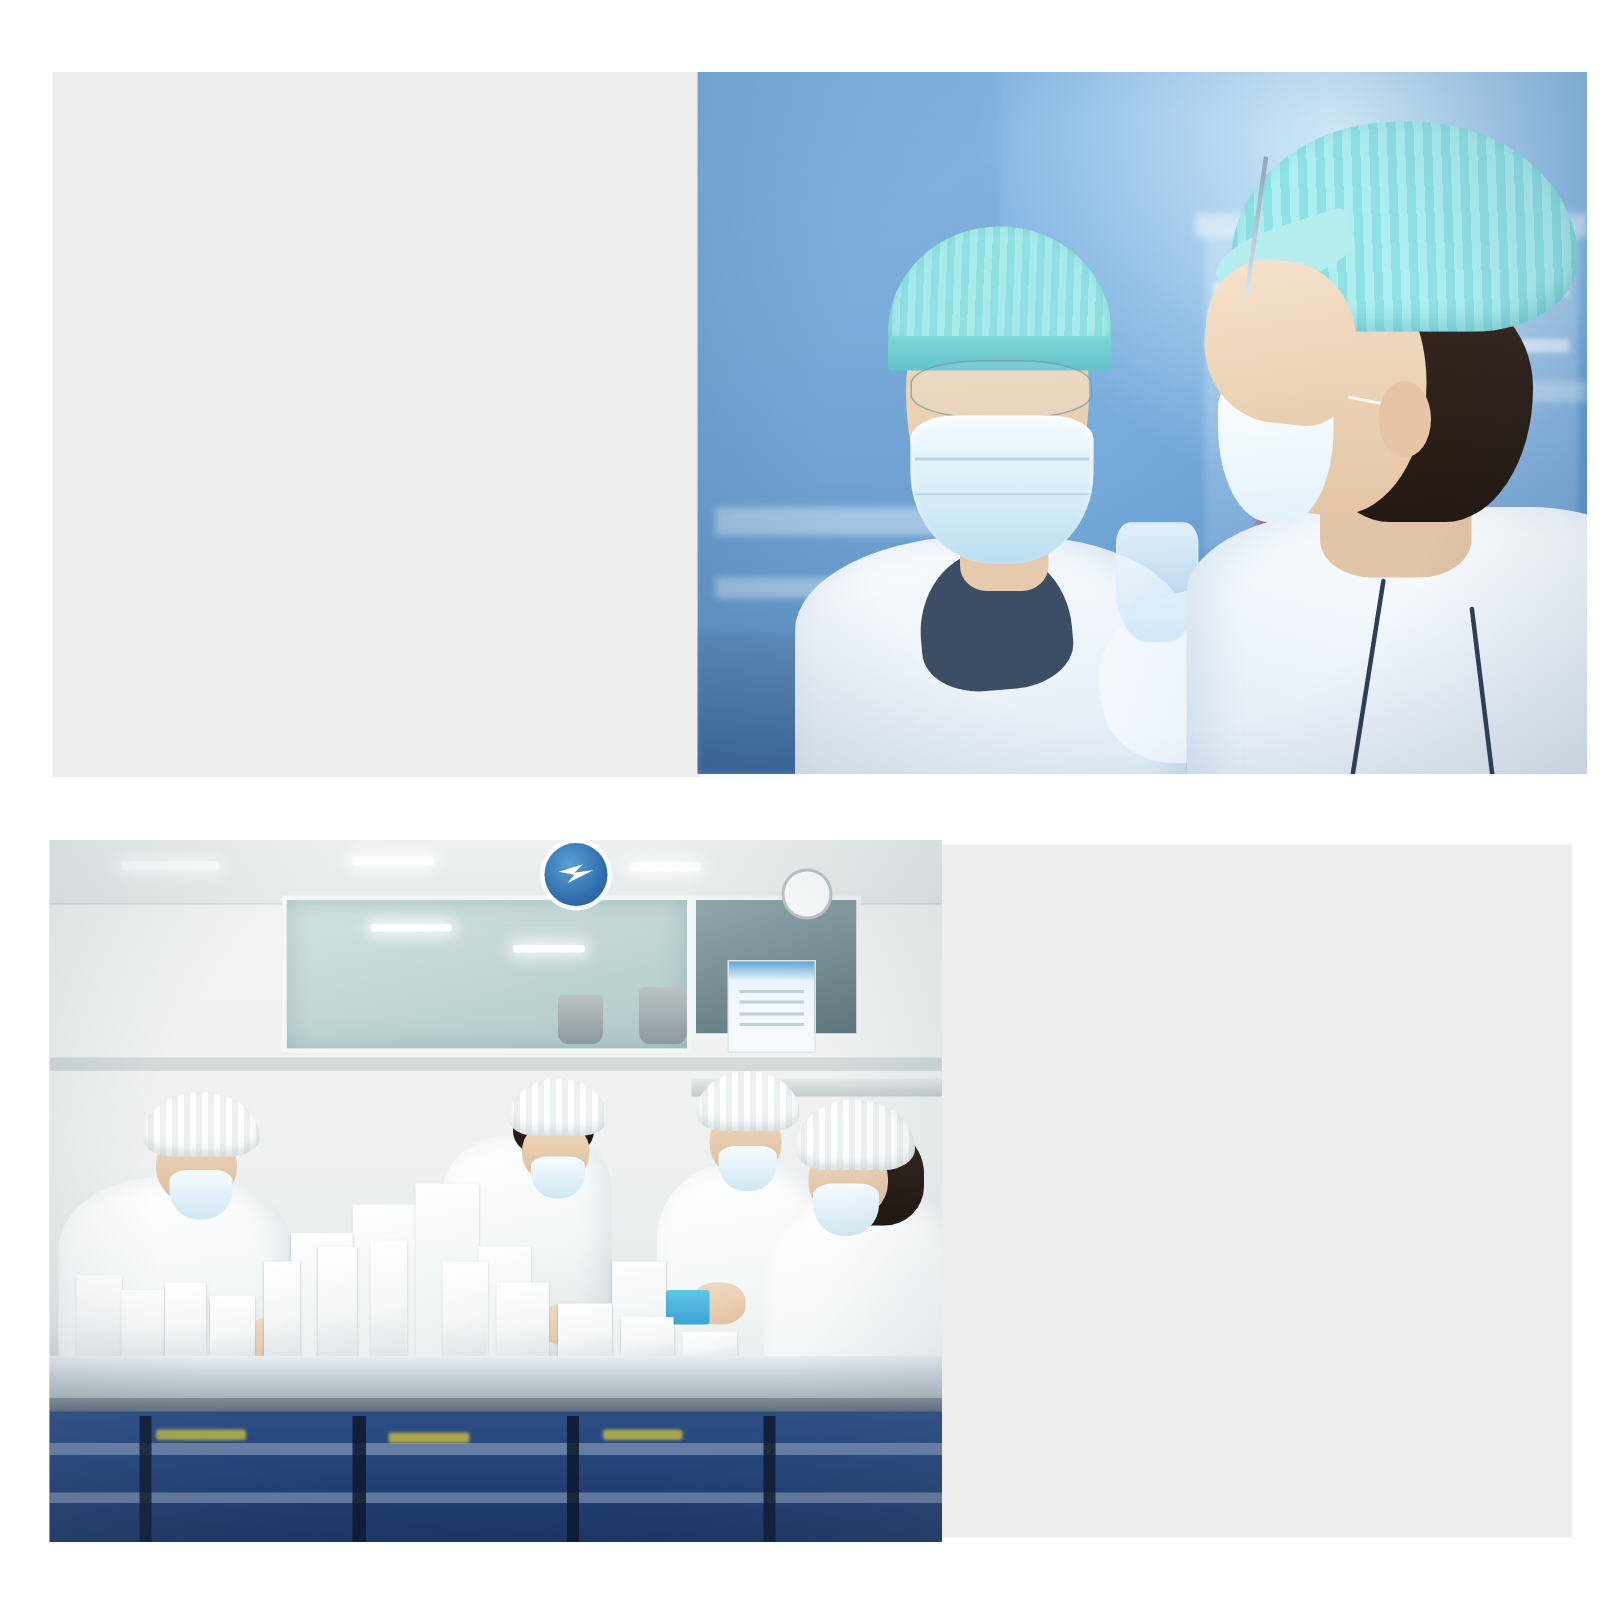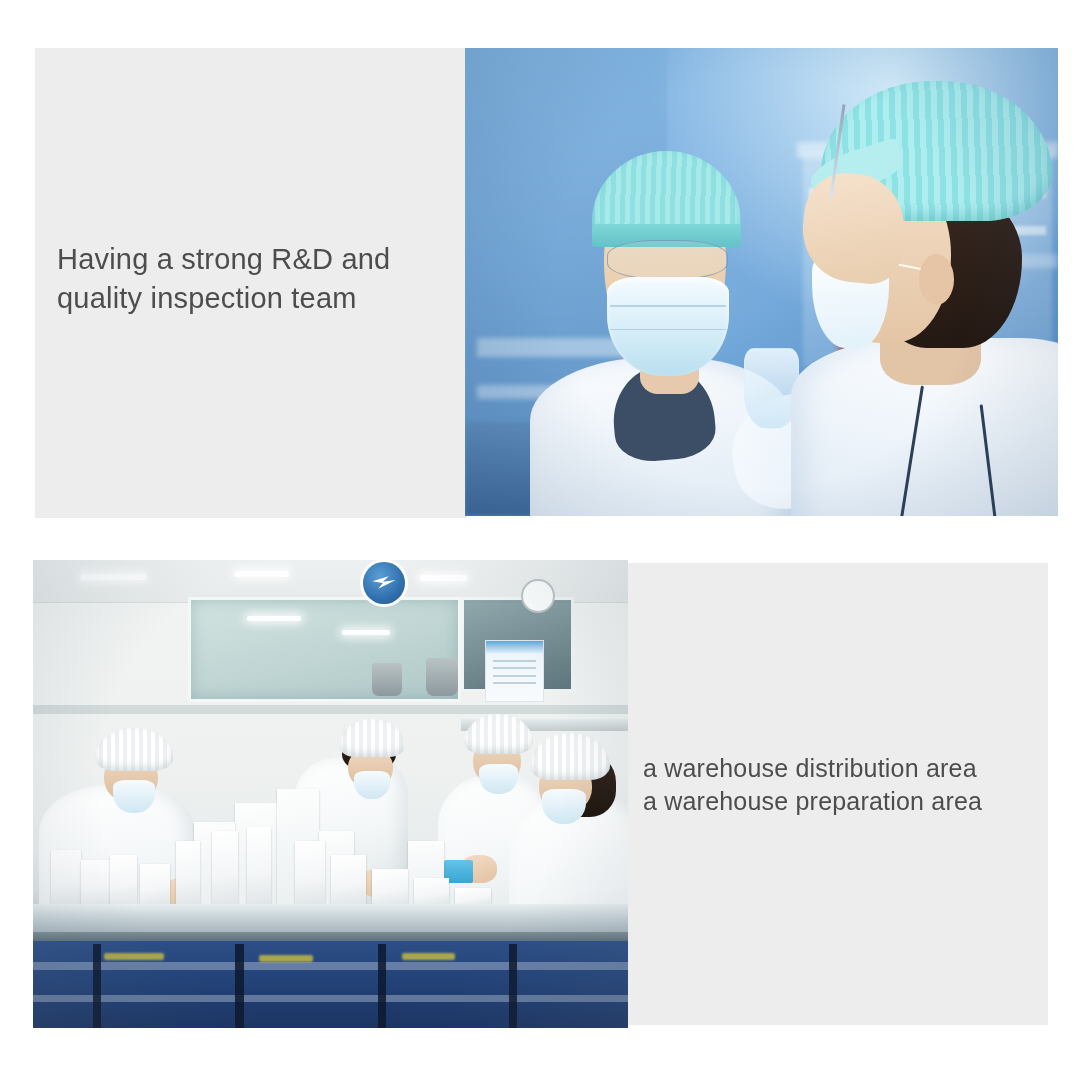--- a/index.html
+++ b/index.html
@@ -408,22 +408,20 @@
     <div class="p1-wB-cap"></div>
     <div class="p1-wB-capedge"></div>
     <div class="p1-wB-mask"></div>
     <div class="p1-wB-strap"></div>
     <div class="p1-wB-ear"></div>
     <div class="p1-hand"></div>
     <div class="p1-pipette"></div>
     <div class="p1-grain"></div>
   </div>
 
-  <div class="caption" id="row1-caption">Having a strong R&amp;D and
-quality inspection team</div>
 
   <div class="panel" id="row2-panel"></div>
 
   <div class="photo" id="row2-photo">
     <div class="p2-bg"></div>
     <div class="p2-ceil"></div>
     <div class="p2-light" style="left:8%;top:3%;width:11%;"></div>
     <div class="p2-light" style="left:34%;top:2.4%;width:9%;"></div>
     <div class="p2-light" style="left:65%;top:3.2%;width:8%;"></div>
 
@@ -502,16 +500,14 @@
     <div class="p2-leg" style="left:10%;top:82%;height:18%;"></div>
     <div class="p2-leg" style="left:34%;top:82%;height:18%;"></div>
     <div class="p2-leg" style="left:58%;top:82%;height:18%;"></div>
     <div class="p2-leg" style="left:80%;top:82%;height:18%;"></div>
     <div class="p2-yellow" style="left:12%;top:84%;width:10%;"></div>
     <div class="p2-yellow" style="left:38%;top:84.5%;width:9%;"></div>
     <div class="p2-yellow" style="left:62%;top:84%;width:9%;"></div>
     <div class="p2-vignette"></div>
   </div>
 
-  <div class="caption" id="row2-caption">a warehouse distribution area
-a warehouse preparation area</div>
 
 </div>
 
 </body></html>

